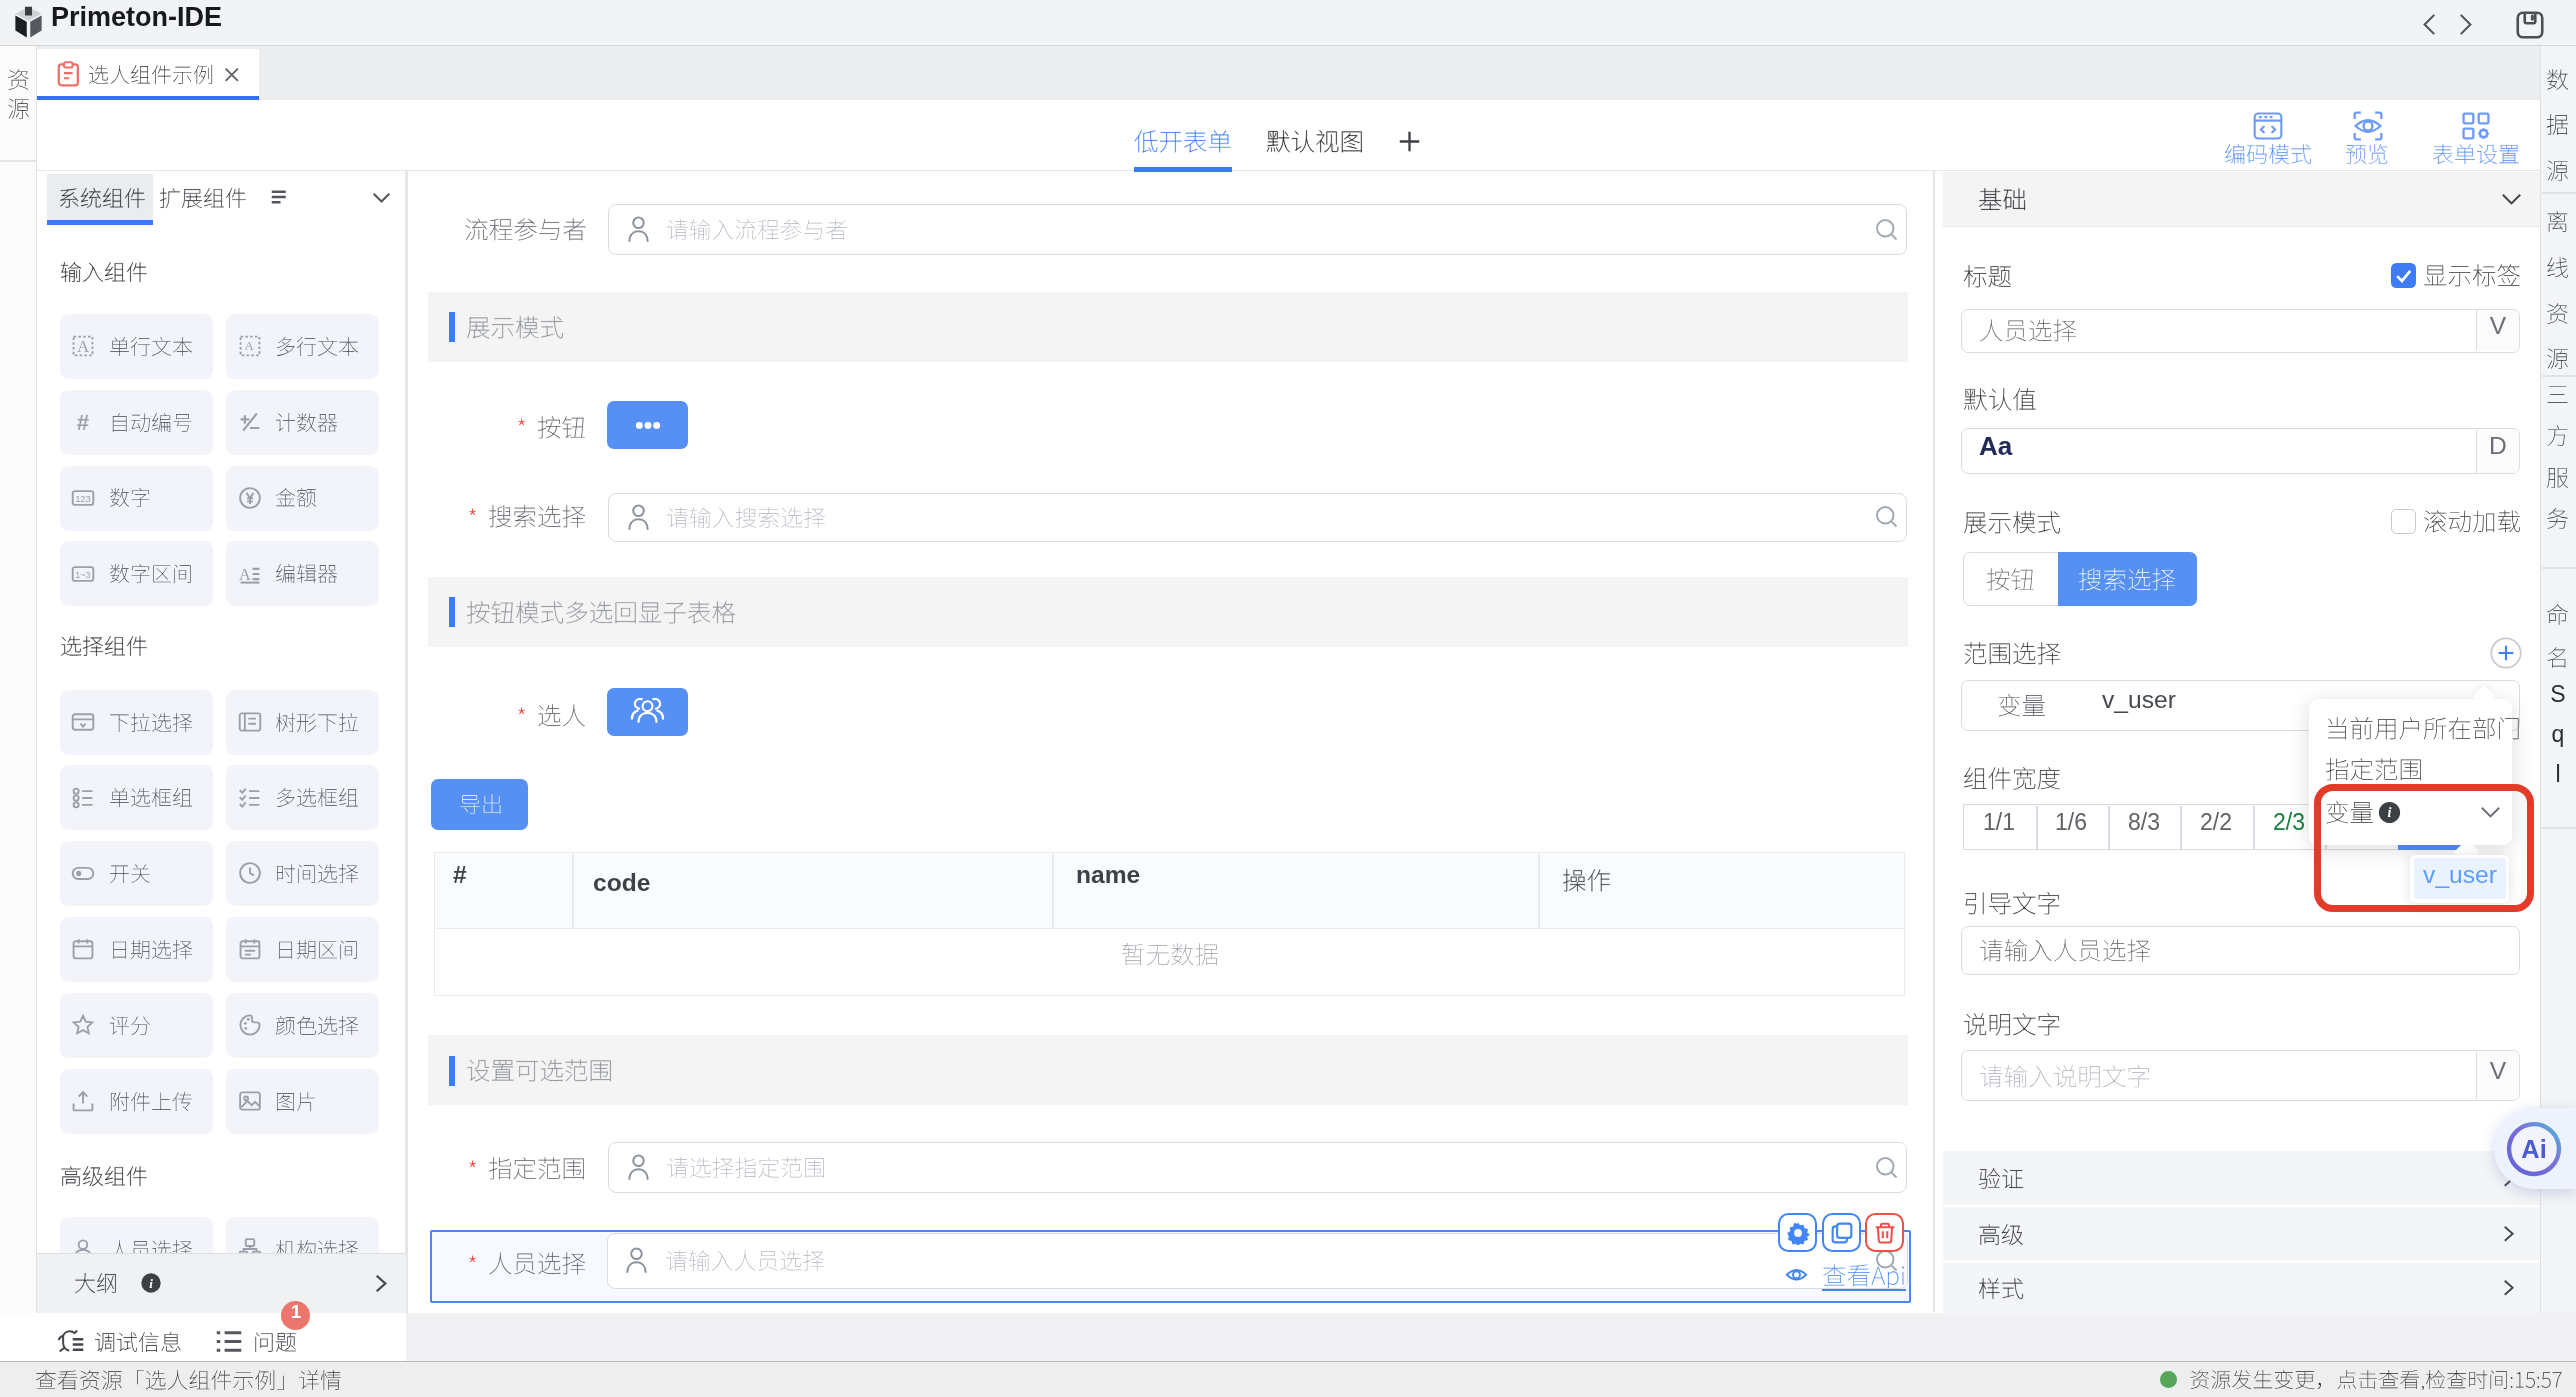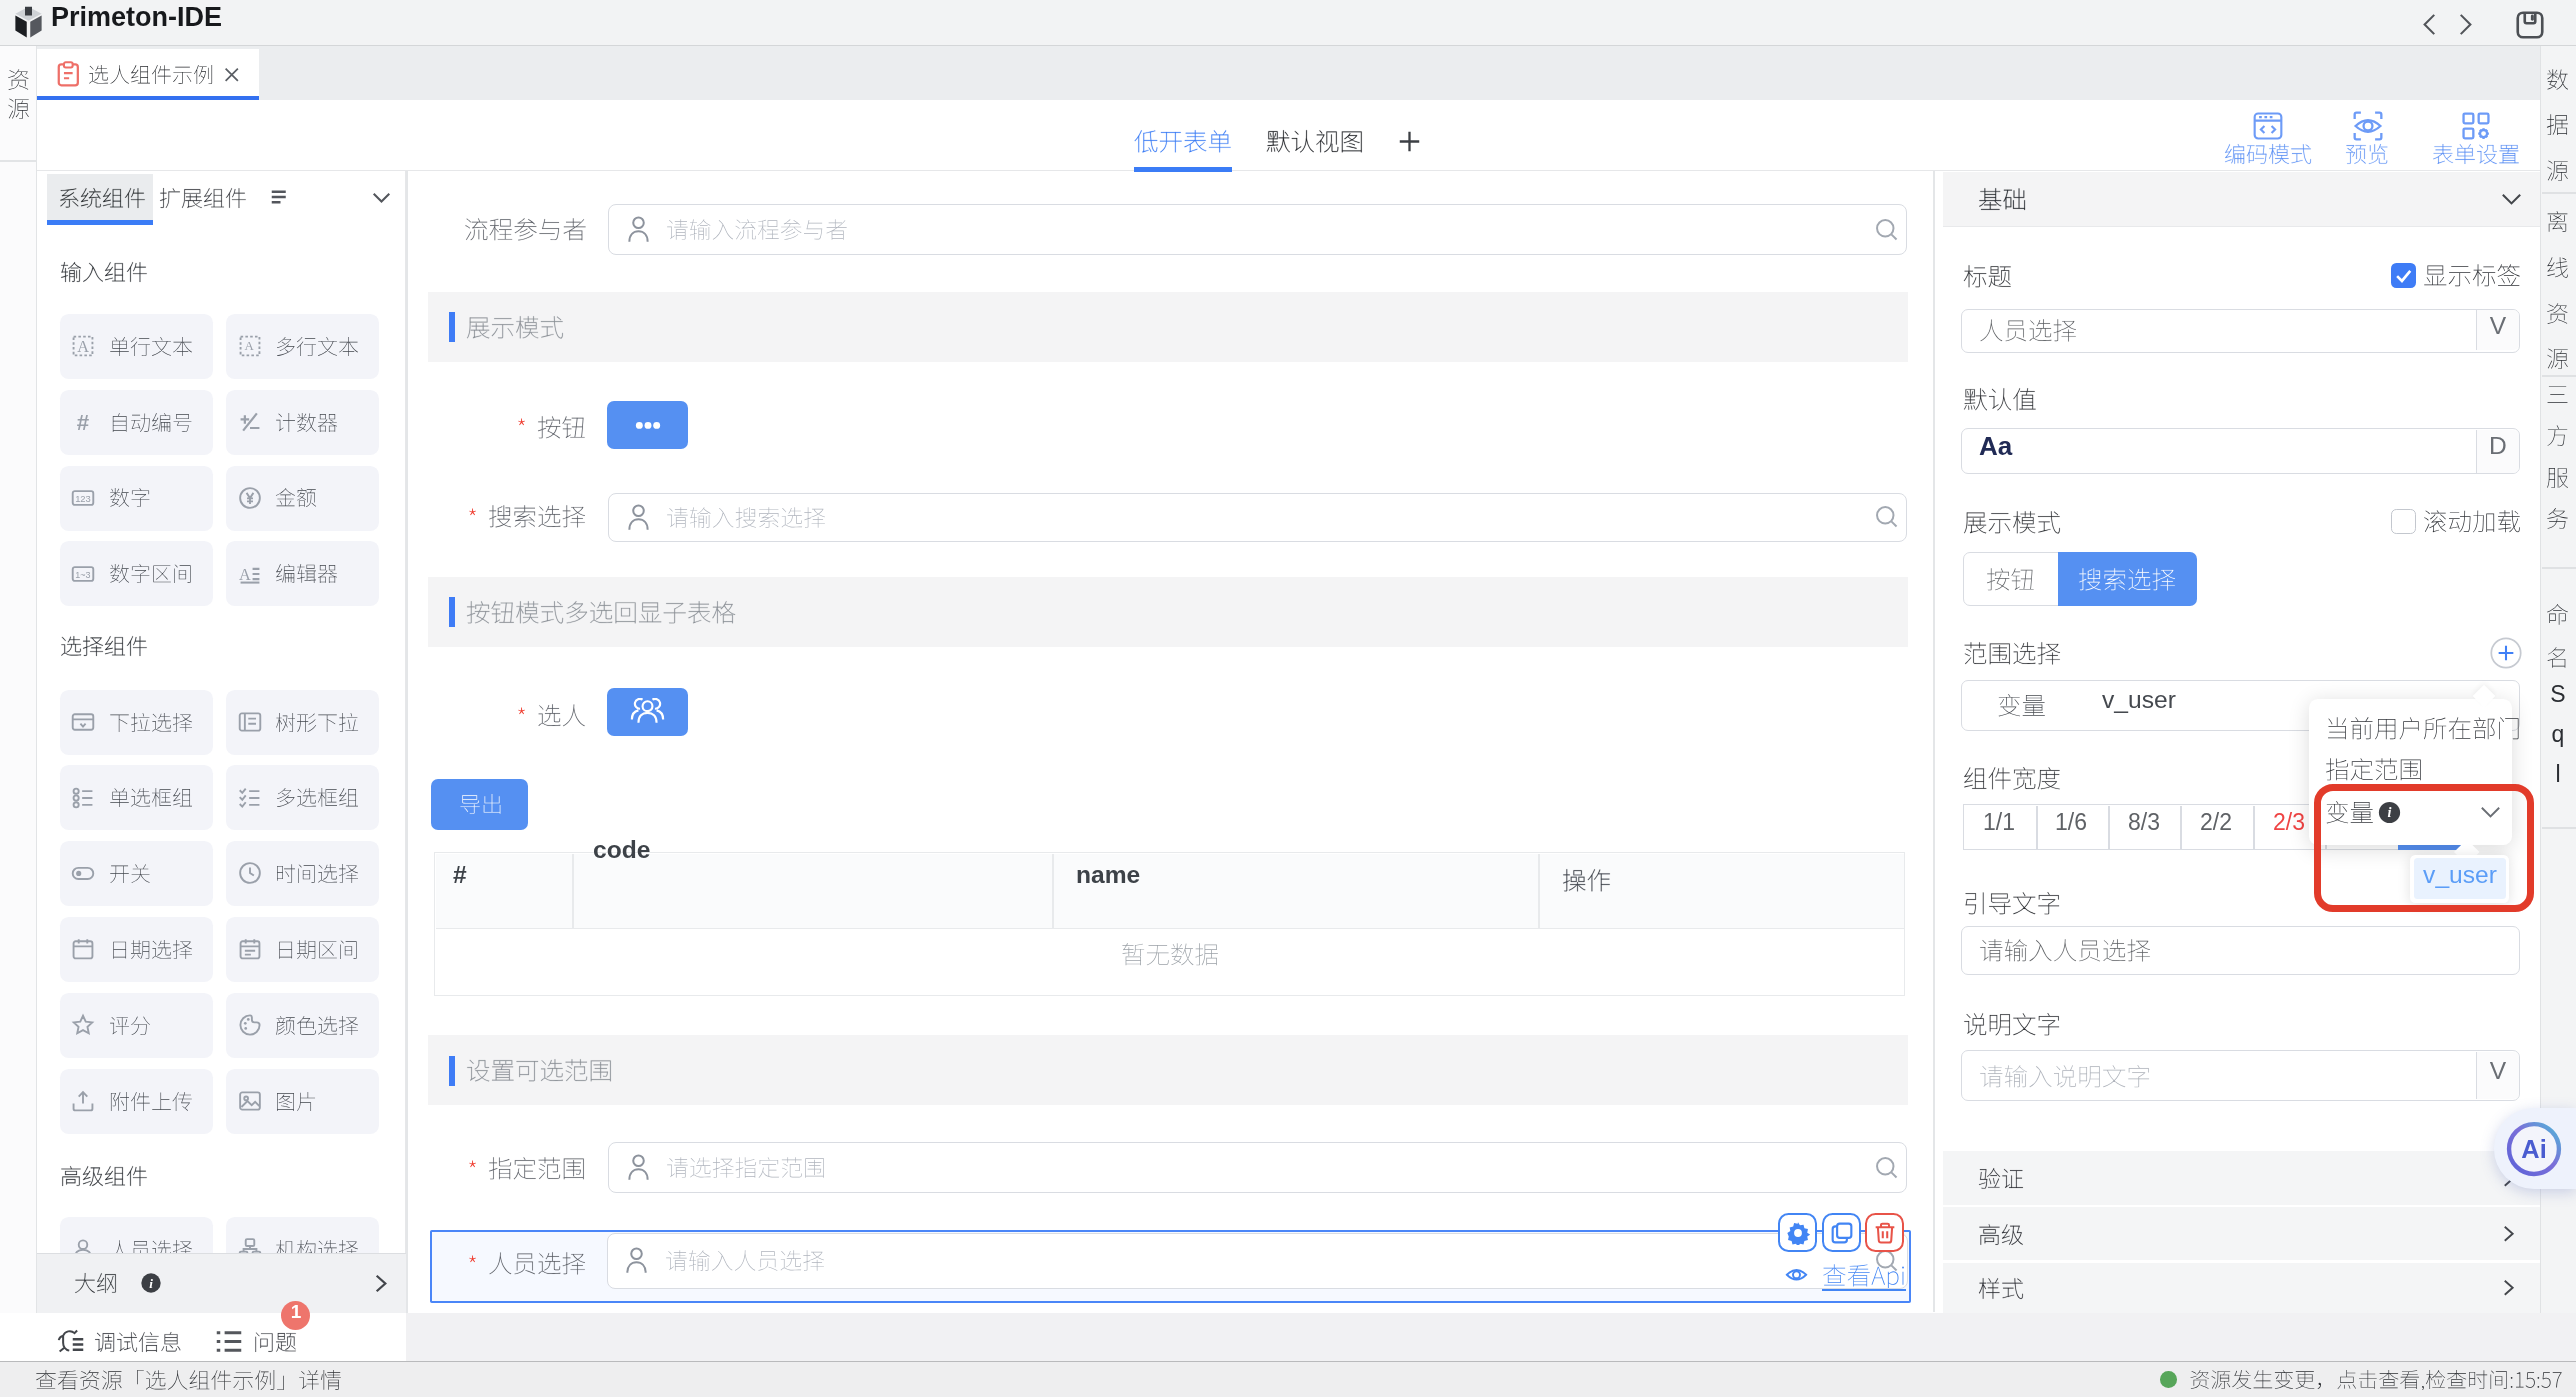--- a/index.html
+++ b/index.html
@@ -831,21 +831,21 @@
       <use href="#g95" x="0"></use>
       <use href="#g96" x="1000"></use>
     </g>
   </svg>
 <div style="position:absolute;left:434px;top:852px;width:1471px;height:144px;border:1.8px solid #e8eaec;box-sizing:border-box"></div>
 <div style="position:absolute;left:436px;top:854px;width:1468px;height:75px;background:#fafbfc;border-bottom:1.8px solid #e8eaec;box-sizing:border-box"></div>
 <div style="position:absolute;left:572px;top:854px;width:1.8px;height:75px;background:#e8eaec"></div>
 <div style="position:absolute;left:1052px;top:854px;width:1.8px;height:75px;background:#e8eaec"></div>
 <div style="position:absolute;left:1538px;top:854px;width:1.8px;height:75px;background:#e8eaec"></div>
 <div style="position:absolute;font-size:24.6px;color:#3d4248;font-weight:700;line-height:24.6px;white-space:nowrap;left:453px;top:863px;">#</div>
-<div style="position:absolute;font-size:24.6px;color:#3d4248;font-weight:700;line-height:24.6px;white-space:nowrap;left:593px;top:838px;">code</div>
+<div style="position:absolute;font-size:24.6px;color:#3d4248;font-weight:700;line-height:24.6px;white-space:nowrap;left:593px;top:871px;">code</div>
 <div style="position:absolute;font-size:24.6px;color:#3d4248;font-weight:700;line-height:24.6px;white-space:nowrap;left:1076px;top:863px;">name</div>
 <svg style="position:absolute;left:1562px;top:868px" width="49" height="24.6" viewBox="0 0 2000 1000">
     <g fill="#3d4248" stroke="#3d4248" stroke-width="9" transform="translate(0,880) scale(1,-1)">
       <use href="#g97" x="0"></use>
       <use href="#g98" x="1000"></use>
     </g>
   </svg>
 <svg style="position:absolute;left:1121px;top:942px" width="98" height="24.6" viewBox="0 0 4000 1000">
     <g fill="#9aa0a6" transform="translate(0,880) scale(1,-1)">
       <use href="#g99" x="0"></use>
@@ -1074,21 +1074,21 @@
   </svg>
 <div style="position:absolute;left:1963px;top:804px;width:509px;height:46px;background:#fff;border:1.8px solid #d9dce2;box-sizing:border-box"></div>
 <div style="position:absolute;font-size:23px;color:#5f6266;font-weight:400;line-height:23px;white-space:nowrap;left:1999px;top:811px;transform:translateX(-50%);">1/1</div>
 <div style="position:absolute;left:2036px;top:806px;width:1.8px;height:43px;background:#d9dce2"></div>
 <div style="position:absolute;font-size:23px;color:#5f6266;font-weight:400;line-height:23px;white-space:nowrap;left:2071px;top:811px;transform:translateX(-50%);">1/6</div>
 <div style="position:absolute;left:2108px;top:806px;width:1.8px;height:43px;background:#d9dce2"></div>
 <div style="position:absolute;font-size:23px;color:#5f6266;font-weight:400;line-height:23px;white-space:nowrap;left:2144px;top:811px;transform:translateX(-50%);">8/3</div>
 <div style="position:absolute;left:2180px;top:806px;width:1.8px;height:43px;background:#d9dce2"></div>
 <div style="position:absolute;font-size:23px;color:#5f6266;font-weight:400;line-height:23px;white-space:nowrap;left:2216px;top:811px;transform:translateX(-50%);">2/2</div>
 <div style="position:absolute;left:2253px;top:806px;width:1.8px;height:43px;background:#d9dce2"></div>
-<div style="position:absolute;font-size:23px;color:#ef4444;font-weight:400;line-height:23px;white-space:nowrap;left:2289px;top:811px;transform:translateX(-50%);">2/3</div>
+<div style="position:absolute;font-size:23px;color:#15803d;font-weight:400;line-height:23px;white-space:nowrap;left:2289px;top:811px;transform:translateX(-50%);">2/3</div>
 <div style="position:absolute;left:2325px;top:806px;width:1.8px;height:43px;background:#d9dce2"></div>
 <div style="position:absolute;font-size:23px;color:#5f6266;font-weight:400;line-height:23px;white-space:nowrap;left:2361px;top:811px;transform:translateX(-50%);">3/4</div>
 <div style="position:absolute;left:2398px;top:806px;width:1.8px;height:43px;background:#d9dce2"></div>
 <div style="position:absolute;left:2398px;top:804px;width:72px;height:46px;background:#5590f2"></div>
 <div style="position:absolute;font-size:23px;color:#fff;font-weight:400;line-height:23px;white-space:nowrap;left:2434px;top:811px;transform:translateX(-50%);">1/1</div>
 <svg style="position:absolute;left:1963px;top:891px" width="98" height="24.6" viewBox="0 0 4000 1000">
     <g fill="#303338" stroke="#303338" stroke-width="4" transform="translate(0,880) scale(1,-1)">
       <use href="#g124" x="0"></use>
       <use href="#g95" x="1000"></use>
       <use href="#g41" x="2000"></use>

